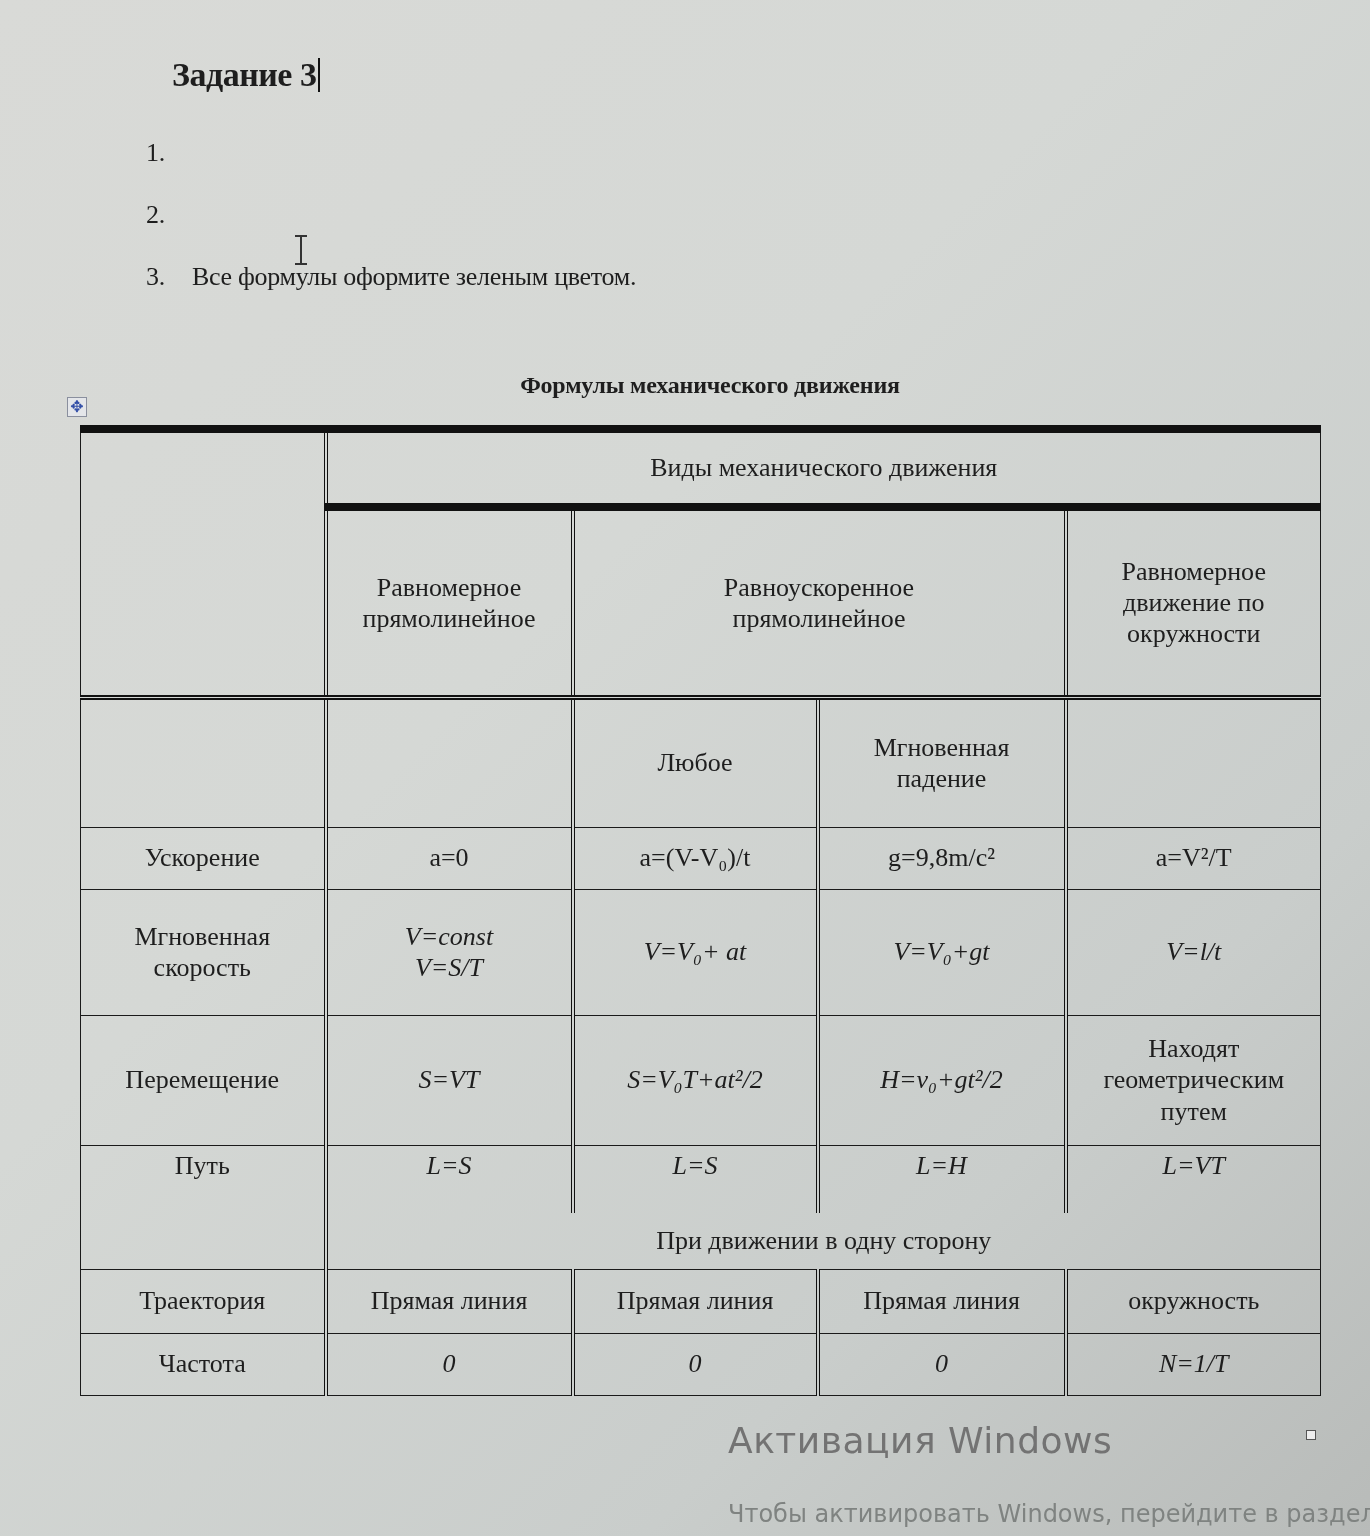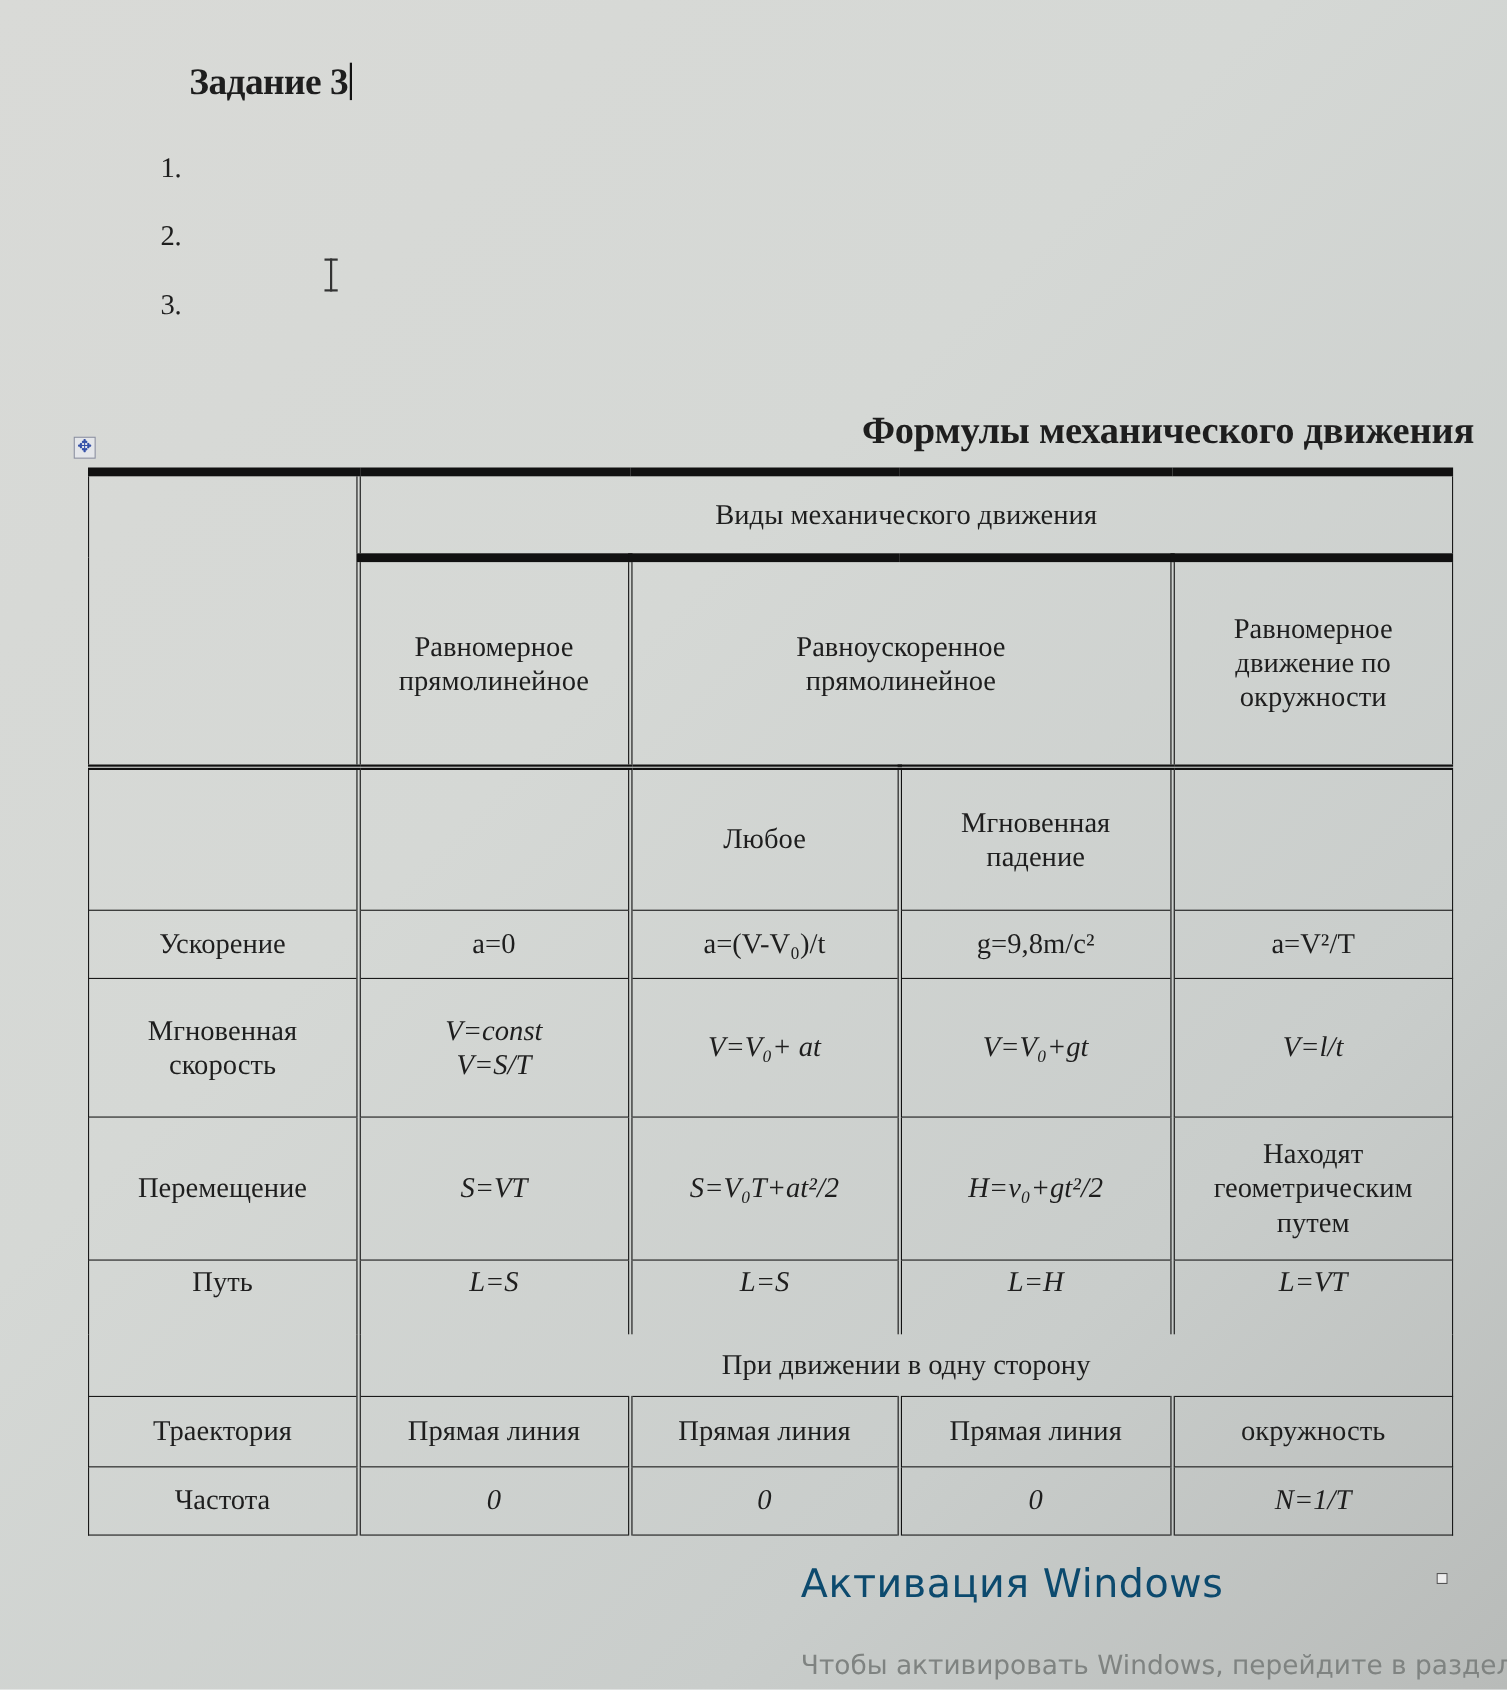--- a/index.html
+++ b/index.html
@@ -15,22 +15,22 @@
   }
   .caret { display: inline-block; width: 2px; height: 34px; background: #111; vertical-align: -6px; margin-left: 2px; }
   .task-list { position: absolute; left: 146px; top: 138px; margin: 0; padding: 0; list-style: none; }
   .task-list li { font-size: 26px; height: 62px; display: flex; align-items: flex-start; letter-spacing: -0.3px; }
   .task-list .num { width: 46px; }
   .ibeam { position: absolute; left: 300px; top: 235px; width: 2px; height: 30px; }
   .ibeam::before { content: ""; position: absolute; left: 0; top: 0; width: 2px; height: 30px; background: #333; }
   .ibeam::after { content: ""; position: absolute; left: -5px; top: 0; width: 12px; height: 30px; border-top: 2px solid #333; border-bottom: 2px solid #333; box-sizing: border-box; }
 
   .table-caption {
-    position: absolute; left: 80px; width: 1260px; top: 372px; text-align: right;
-    font-size: 35px; font-weight: bold; letter-spacing: -0.2px;
+    position: absolute; left: 80px; width: 1260px; top: 372px; text-align: center;
+    font-size: 24px; font-weight: bold; letter-spacing: -0.2px;
   }
   .move-handle {
     position: absolute; left: 67px; top: 397px; width: 20px; height: 20px;
     border: 1px solid #8a8f9e; background: #e4e6ea; box-sizing: border-box;
     display: flex; align-items: center; justify-content: center; color: #3450a8; font-size: 16px; line-height: 1;
   }
   .resize-handle {
     position: absolute; left: 1306px; top: 1430px; width: 10px; height: 10px;
     border: 1px solid #555; background: #eee; box-sizing: border-box;
   }
@@ -49,41 +49,42 @@
   .dbl-bottom { border-bottom: 5px double #111 !important; }
   .dbl-right { border-right: 4px double #111 !important; }
   .tall-lines { line-height: 2.4; }
   .formula { font-style: italic; }
   .plain-formula { font-style: normal; }
   .note-row td { border-top: none !important; margin-left: 12px; }
   .no-bottom { border-bottom: none !important; }
 
   .watermark-title {
     position: absolute; left: 728px; top: 1420px; font-family: "DejaVu Sans", sans-serif;
-    font-size: 36px; color: #0c4a6e; letter-spacing: 0.5px;
+    font-size: 36px; color: #737373; letter-spacing: 0.5px;
   }
   .watermark-sub {
     position: absolute; left: 728px; top: 1500px; font-family: "DejaVu Sans", sans-serif;
     font-size: 24px; color: #7f8381; white-space: nowrap;
   }
 </style>
 </head>
 <body>
 
 <div class="page-title"><span>Задание 3</span><span class="caret"></span></div>
 
 <ol class="task-list">
   <li>
       <span class="num">1.</span>
     </li>
   <li>
       <span class="num">2.</span>
     </li>
   <li>
       <span class="num">3.</span>
+      <span>Все формулы оформите зеленым цветом.</span>
     </li>
 </ol>
 <div class="ibeam"></div>
 
 <div class="table-caption">Формулы механического движения</div>
 <div class="move-handle">✥</div>
 
 <table class="grid">
   <colgroup>
     <col style="width:245px">

